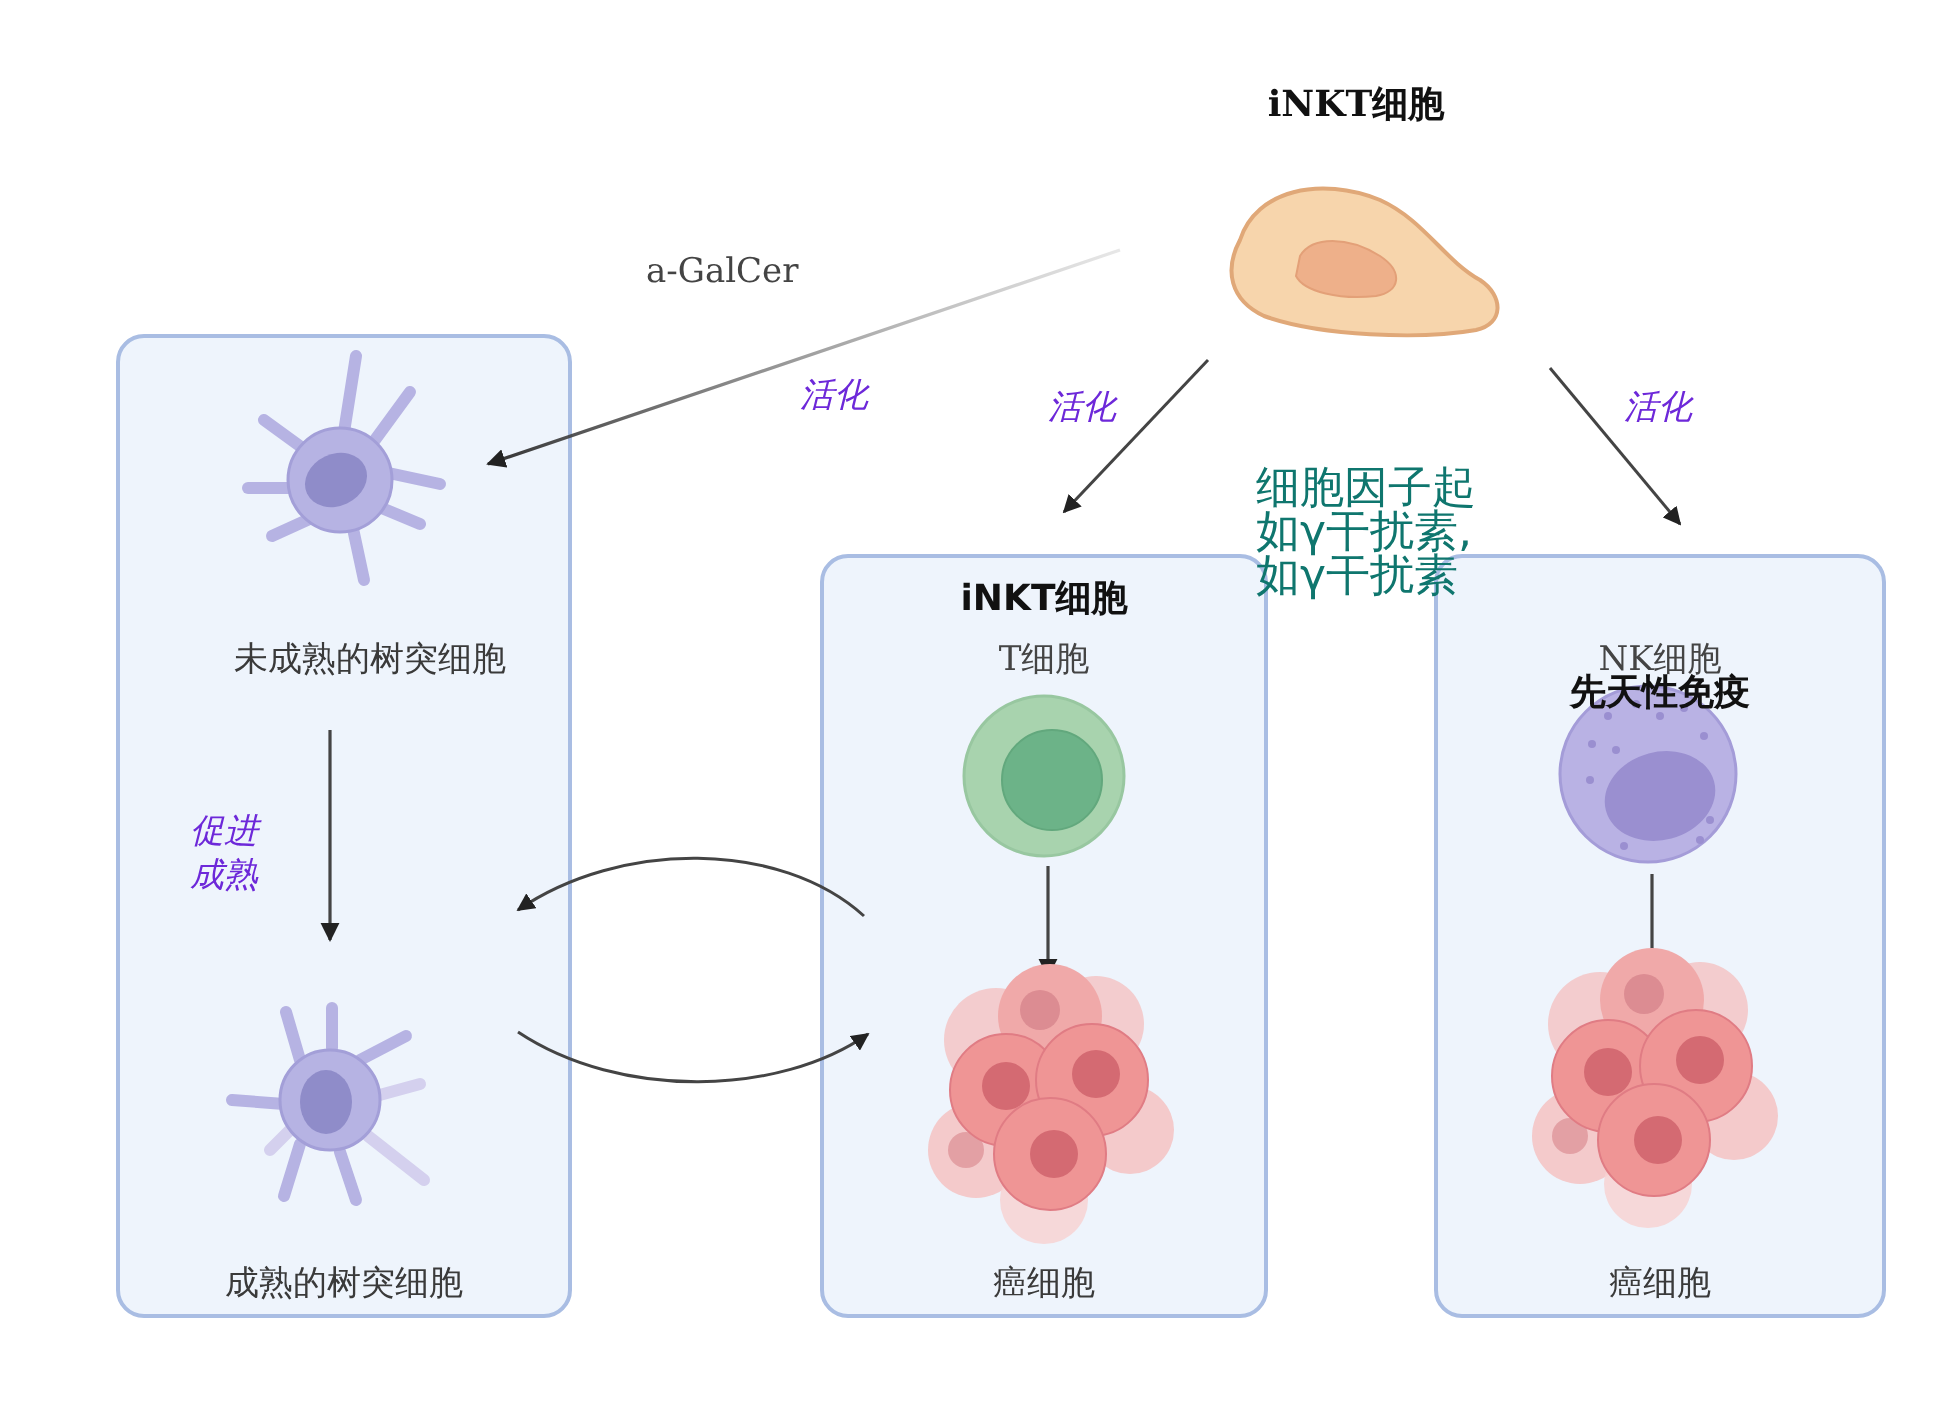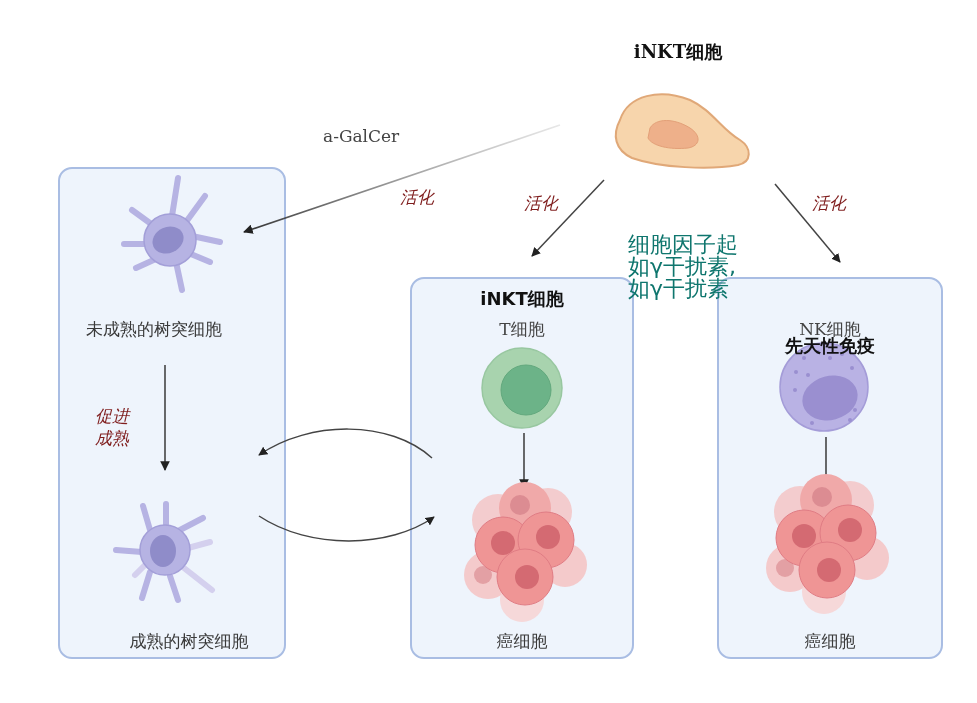--- a/index.html
+++ b/index.html
@@ -2,21 +2,21 @@
 <html><head>
 <meta charset="utf-8">
 <style>
   html, body { margin:0; padding:0; background:#ffffff; }
   body { width:977px; height:703px; position:relative; overflow:hidden;
          font-family:"DejaVu Sans", "Liberation Sans", sans-serif; color:#333; }
   .panel { position:absolute; background:#eef4fc; border:2px solid #a9bde3; border-radius:14px; box-sizing:border-box; }
   .label { position:absolute; font-size:17px; color:#3a3a3a; text-align:center; white-space:nowrap; }
   .title { position:absolute; font-size:18px; font-weight:bold; color:#111; text-align:center; white-space:nowrap; }
   .sub { position:absolute; font-family:"DejaVu Serif","Liberation Serif",serif; font-size:17px; color:#444; text-align:center; white-space:nowrap; }
-  .ital { position:absolute; font-size:17px; font-style:italic; color:#7f1d1d; white-space:nowrap; }
+  .ital { position:absolute; font-size:17px; font-style:italic; color:#6d28d9; white-space:nowrap; }
   .multiline { position:absolute; font-size:22px; color:#0f766e; line-height:22px; white-space:nowrap;margin-top:44px; }
   svg.overlay { position:absolute; left:0; top:0; }
 </style>
 </head>
 <body>
 
 <div class="panel" style="left:58px; top:167px; width:228px; height:492px;"></div>
 <div class="panel" style="left:410px; top:277px; width:224px; height:382px;"></div>
 <div class="panel" style="left:717px; top:277px; width:226px; height:382px;"></div>
 
@@ -140,26 +140,26 @@
 <div class="ital" style="left:400px; top:186px;">活化</div>
 <div class="ital" style="left:524px; top:192px;">活化</div>
 <div class="ital" style="left:812px; top:192px;">活化</div>
 
 <div class="multiline" style="left:628px; top:190px;">
   <div>细胞因子起</div>
   <div>如γ干扰素,</div>
   <div>如γ干扰素</div>
 </div>
 
-<div class="label" style="left:40px; top:318px; width:228px;">未成熟的树突细胞</div>
+<div class="label" style="left:71px; top:318px; width:228px;">未成熟的树突细胞</div>
 <div class="ital" style="left:95px; top:405px; line-height:22px;">
   <div>促进</div>
   <div>成熟</div>
 </div>
-<div class="label" style="left:58px; top:630px; width:228px;margin-left:17px;">成熟的树突细胞</div>
+<div class="label" style="left:58px; top:630px; width:228px;">成熟的树突细胞</div>
 
 <div class="title" style="left:410px; top:287px; width:224px;">iNKT细胞</div>
 <div class="sub" style="left:410px; top:318px; width:224px;">T细胞</div>
 <div class="label" style="left:410px; top:630px; width:224px;">癌细胞</div>
 
 <div class="title" style="left:717px; top:287px; width:226px;margin-top:47px;">先天性免疫</div>
 <div class="sub" style="left:717px; top:318px; width:226px;">NK细胞</div>
 <div class="label" style="left:717px; top:630px; width:226px;">癌细胞</div>
 
 </body></html>

